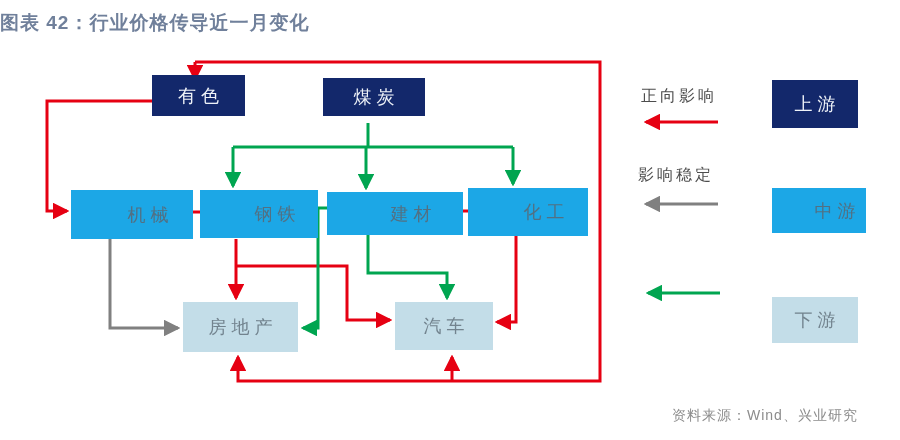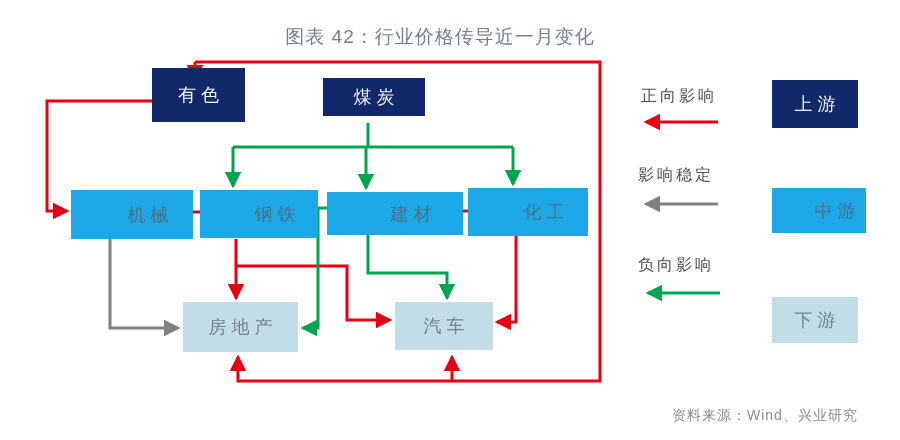--- a/index.html
+++ b/index.html
@@ -1,26 +1,26 @@
 <!DOCTYPE html>
 <html><head>
 <meta charset="utf-8">
 <style>
   html,body{margin:0;padding:0;background:#ffffff;}
   .canvas{position:relative;width:900px;height:440px;background:#ffffff;overflow:hidden;
           font-family:"Liberation Sans","DejaVu Sans",sans-serif;}
-  .title{position:absolute;top:24px;left:0;width:880px;text-align:center;
-         font-size:19px;font-weight:normal;color:#70809b;letter-spacing:1px;}
+  .title{position:absolute;top:10px;left:0;width:880px;
+         font-size:19px;font-weight:bold;color:#70809b;letter-spacing:1px;}
   svg.edges{position:absolute;left:0;top:0;width:900px;height:440px;}
   .node{position:absolute;display:flex;align-items:center;justify-content:center;
         font-size:18px;letter-spacing:5px;text-indent:5px;}
   .node.up{background:#13286b;color:#eef2f8;}
   .node.mid{background:#1ca7e6;color:#527083;padding-left:32px;}
   .node.down{background:#c3dde8;color:#72838e;}
-  #n-youse{left:152px;top:68px;width:93px;height:54px;}
+  #n-youse{left:152px;top:75px;width:93px;height:41px;}
   #n-meitan{left:323px;top:78px;width:102px;height:38px;}
   #n-jixie{left:71px;top:190px;width:90px;height:49px;}
   #n-gangtie{left:200px;top:190px;width:86px;height:48px;}
   #n-jiancai{left:327px;top:192px;width:104px;height:43px;}
   #n-huagong{left:468px;top:188px;width:88px;height:48px;}
   #n-fang{left:183px;top:302px;width:115px;height:50px;}
   #n-qiche{left:395px;top:302px;width:98px;height:48px;text-align:center;}
   #lg-up{left:772px;top:80px;width:86px;height:48px;}
   #lg-mid{left:772px;top:188px;width:62px;height:45px;}
   #lg-down{left:772px;top:297px;width:86px;height:46px;}
@@ -75,21 +75,20 @@
   <div class="node up" id="n-meitan">煤炭</div>
   <div class="node mid" id="n-jixie">机械</div>
   <div class="node mid" id="n-gangtie">钢铁</div>
   <div class="node mid" id="n-jiancai">建材</div>
   <div class="node mid" id="n-huagong">化工</div>
   <div class="node down" id="n-fang">房地产</div>
   <div class="node down" id="n-qiche">汽车</div>
 
   <div class="lg-label" id="ll-pos">正向影响</div>
   <div class="lg-label" id="ll-sta">影响稳定</div>
-  <div class="lg-label" id="ll-neg">负向影响</div>
 
   <div class="node up" id="lg-up">上游</div>
   <div class="node mid" id="lg-mid">中游</div>
   <div class="node down" id="lg-down">下游</div>
 
   <div class="source">资料来源：Wind、兴业研究</div>
 
 </div>
 
 </body></html>

